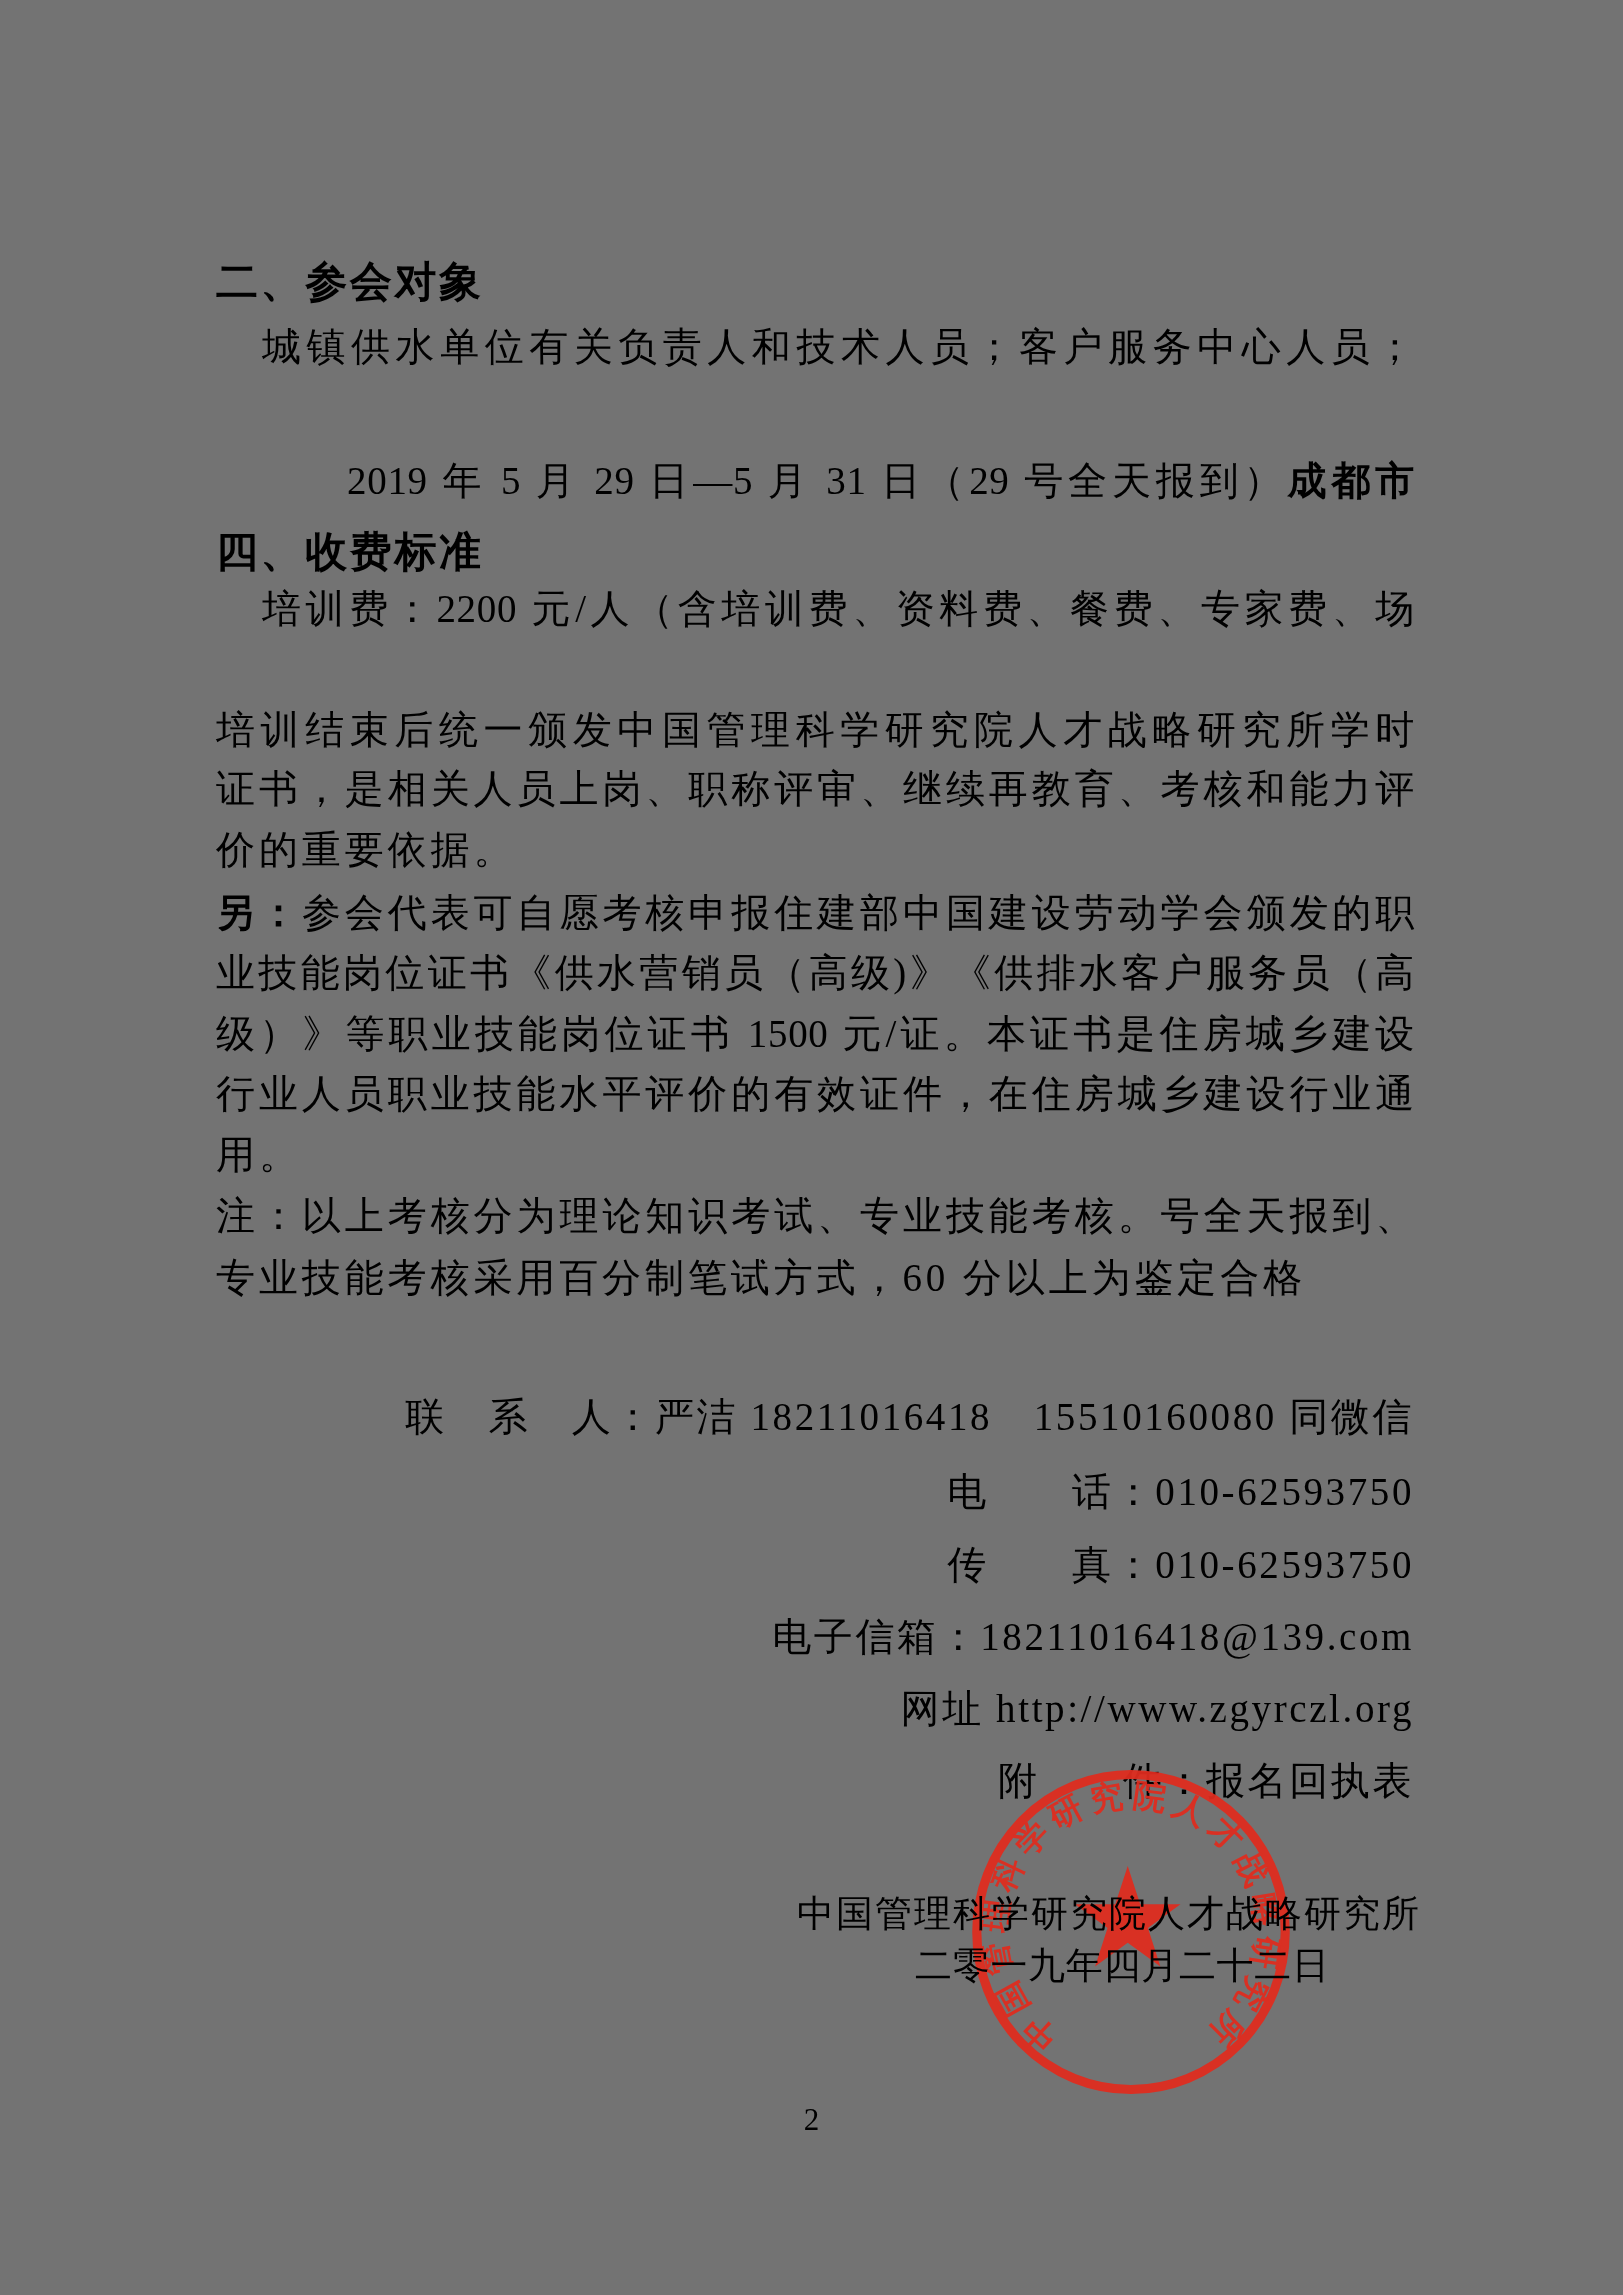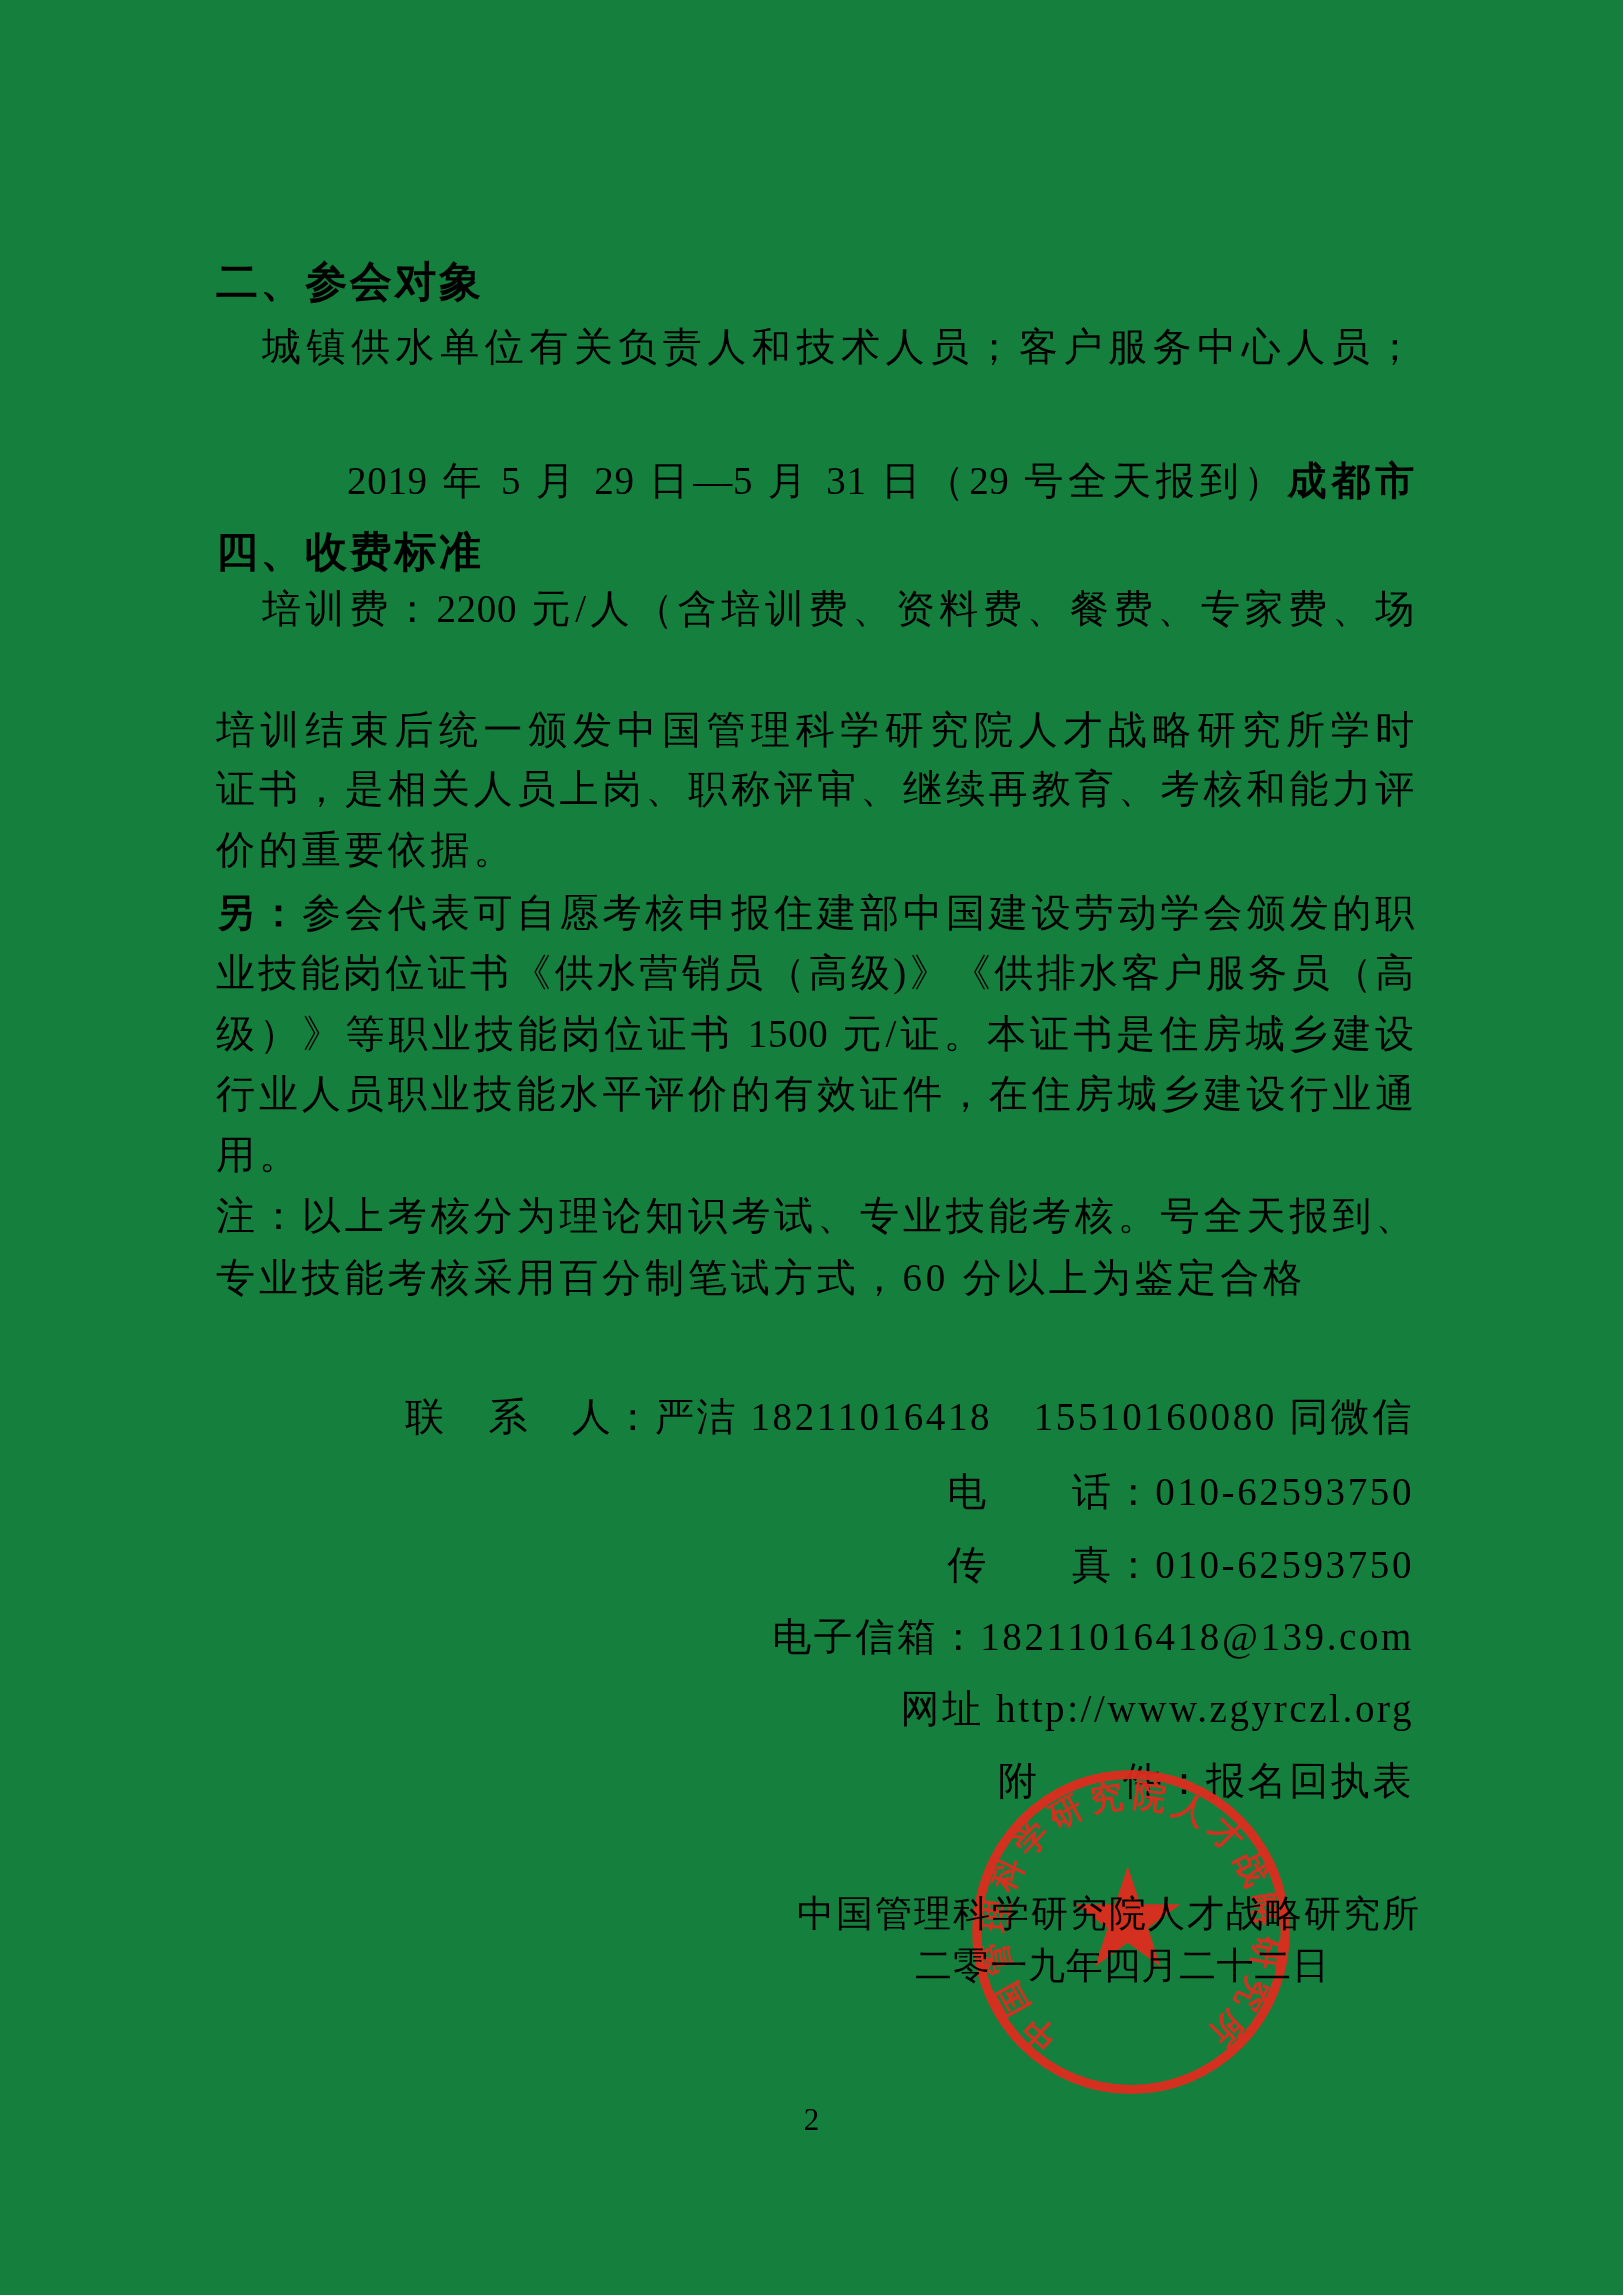--- a/index.html
+++ b/index.html
@@ -1,19 +1,19 @@
 <!DOCTYPE html>
 <html style="font-size:10.5px"><head>
 <meta charset="utf-8">
 <style>
   html,body{margin:0;padding:0;background:#888;}
   .page{
     position:relative;
     width:1623px;height:2295px;
-    background:#15803d;
+    background:#737373;
     overflow:hidden;
     font-family:"Liberation Serif", serif;
     color:#000;
   }
   .line{
     position:absolute;
     left:216px;
     width:1199px;
     height:62px;
     line-height:62px;

